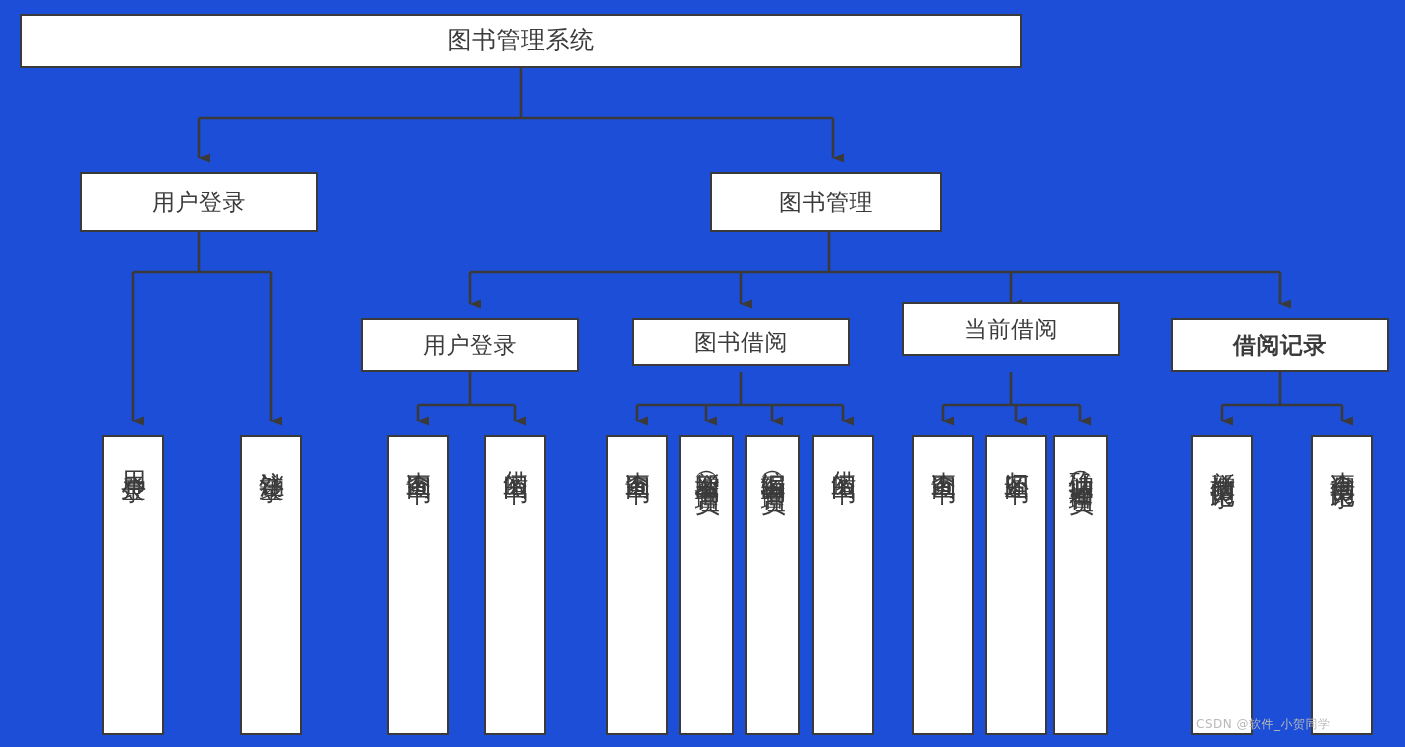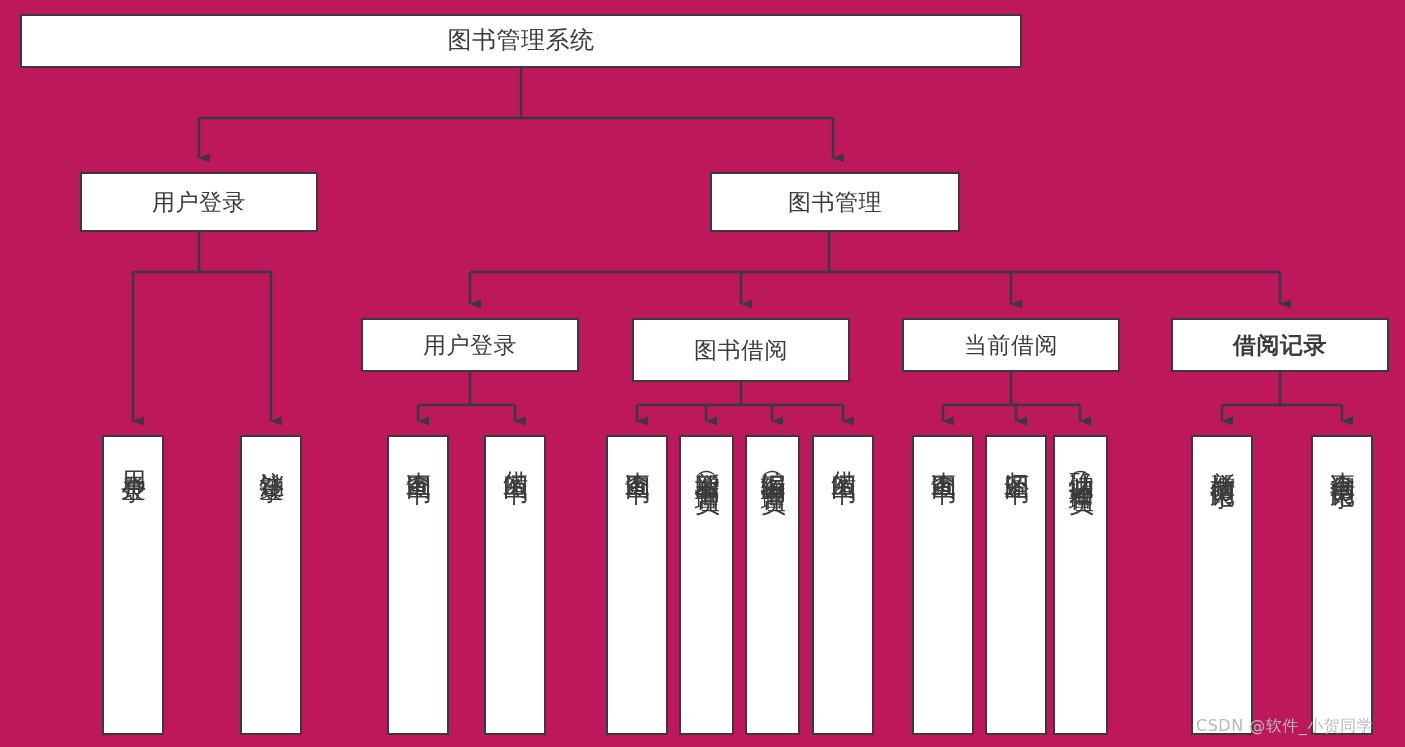--- a/index.html
+++ b/index.html
@@ -7,21 +7,21 @@
     padding: 0;
     background: #ffffff;
   }
   body {
     font-family: "DejaVu Sans", "Liberation Sans", sans-serif;
   }
   #canvas {
     position: relative;
     width: 1405px;
     height: 747px;
-    background: #be185d;
+    background: #1d4ed8;
     overflow: hidden;
   }
   svg#wires {
     position: absolute;
     left: 0;
     top: 0;
     width: 1405px;
     height: 747px;
     pointer-events: none;
   }
@@ -58,21 +58,21 @@
   .node.vert .node-label {
     writing-mode: vertical-rl;
     text-orientation: upright;
     font-size: 25px;
     line-height: 1.05;
     letter-spacing: 3px;
     white-space: nowrap;
   }
   .watermark {
     position: absolute;
-    font-size: 16px;
+    font-size: 12px;
     color: #b9b9b9;
     white-space: nowrap;
     letter-spacing: 0.5px;
     user-select: none;
   }
 </style>
 </head>
 <body>
 
 <div id="canvas">
@@ -127,31 +127,31 @@
     </g>
   </svg>
 
   <div class="node horiz root" style="left:20px; top:14px; width:1002px; height:54px;">
     <span class="node-label">图书管理系统</span>
   </div>
 
   <div class="node horiz" style="left:80px; top:172px; width:238px; height:60px;">
     <span class="node-label">用户登录</span>
   </div>
-  <div class="node horiz" style="left:710px; top:172px; width:250px; height:60px;">
+  <div class="node horiz" style="left:710px; top:172px; width:232px; height:60px;">
     <span class="node-label">图书管理</span>
   </div>
 
   <div class="node horiz" style="left:361px; top:318px; width:218px; height:54px;">
     <span class="node-label">用户登录</span>
   </div>
-  <div class="node horiz" style="left:632px; top:318px; width:218px; height:64px;">
+  <div class="node horiz" style="left:632px; top:318px; width:218px; height:48px;">
     <span class="node-label">图书借阅</span>
   </div>
-  <div class="node horiz" style="left:902px; top:318px; width:218px; height:54px;">
+  <div class="node horiz" style="left:902px; top:302px; width:218px; height:54px;">
     <span class="node-label">当前借阅</span>
   </div>
   <div class="node horiz" style="left:1171px; top:318px; width:218px; height:54px;font-weight:bold;">
     <span class="node-label">借阅记录</span>
   </div>
 
   <div class="node vert" style="left:102px; top:435px; width:62px; height:300px;">
     <span class="node-label">用户登录</span>
   </div>
   <div class="node vert" style="left:240px; top:435px; width:62px; height:300px;">

